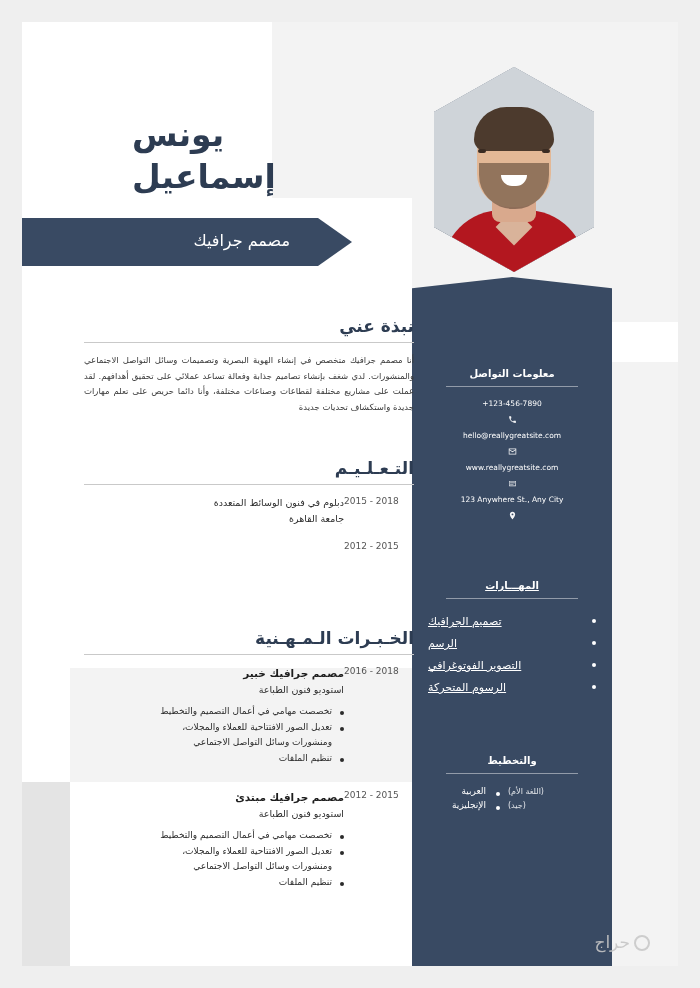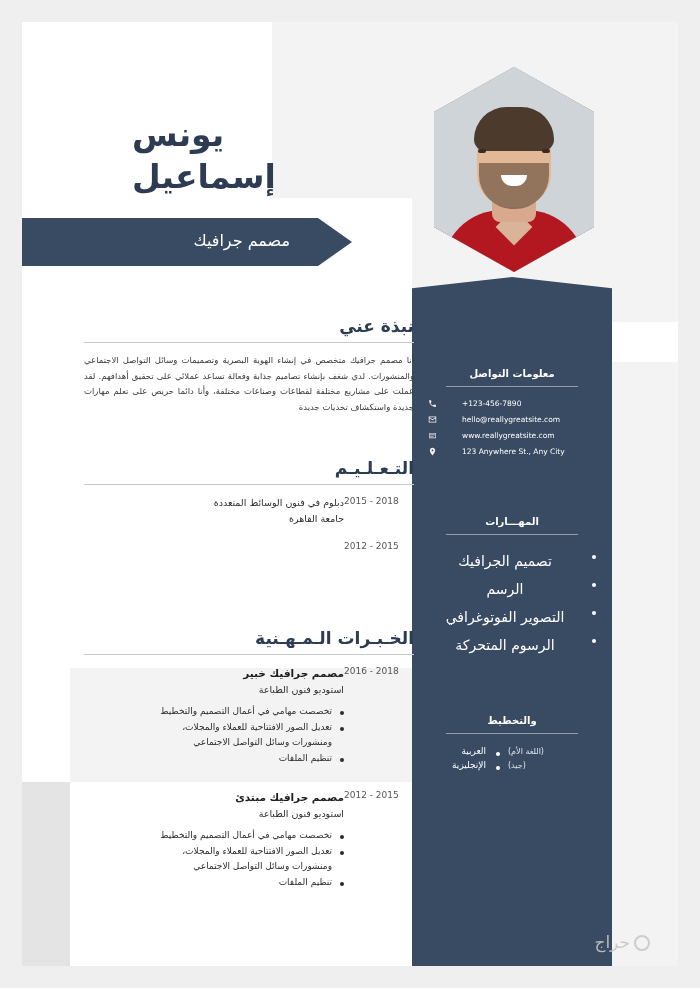--- a/index.html
+++ b/index.html
@@ -156,30 +156,30 @@
   .side{
     position:absolute;left:390px;top:276px;width:200px;height:668px;
     color:#ffffff;direction:rtl;
   }
   .side-inner{padding:70px 16px 0 16px;}
   .side-title{
     font-size:10px;font-weight:bold;letter-spacing:2px;color:#ffffff;text-align:center;
   }
   .side-rule{height:1px;background:rgba(255,255,255,.45);margin:7px 18px 12px 18px;}
   .contact-row{
-    display:flex;flex-direction:row;align-items:center;justify-content:flex-end;
-    margin-bottom:7px;gap:25px;
+    display:flex;flex-direction:column;align-items:center;justify-content:flex-end;
+    margin-bottom:7px;gap:7px;
   }
   .contact-txt{font-size:7.5px;color:#ffffff;direction:ltr;text-align:right;}
   .ic{
     width:9px;height:9px;flex:0 0 9px;fill:#ffffff;opacity:.95;
   }
   .sk-list{margin:0;padding:0;list-style:none;}
   .sk-list li{
-    font-size:14px;line-height:2.0;position:relative;padding-right:14px;text-align:center;
+    font-size:11px;line-height:2.0;position:relative;padding-right:14px;text-align:left;
   }
   .sk-list li:before{
     content:"";position:absolute;right:0;top:8px;width:4px;height:4px;border-radius:50%;
     background:#ffffff;
   }
   .lang-row{
     display:flex;flex-direction:row;justify-content:flex-end;align-items:center;
     gap:8px;margin-bottom:4px;
   }
   .lang-name{font-size:9px;position:relative;padding-right:14px;min-width:58px;text-align:right;}
@@ -326,21 +326,21 @@
         </div>
 
         <div class="contact-row">
           <div class="contact-txt">123 Anywhere St., Any City</div>
           <svg class="ic" viewBox="0 0 24 24">
               <path d="M12 2c-3.9 0-7 3.1-7 7 0 5.2 7 13 7 13s7-7.8 7-13c0-3.9-3.1-7-7-7zm0 9.5A2.5 2.5 0 1 1 12 6.5a2.5 2.5 0 0 1 0 5z"></path>
             </svg>
         </div>
       </div>
 
-      <div style="margin-top:60px;">
+      <div style="margin-top:60px;text-decoration:underline;">
         <div class="side-title">المهـــارات</div>
         <div class="side-rule"></div>
         <ul class="sk-list">
           <li>تصميم الجرافيك</li>
           <li>الرسم</li>
           <li>التصوير الفوتوغرافي</li>
           <li>الرسوم المتحركة</li>
         </ul>
       </div>
 

